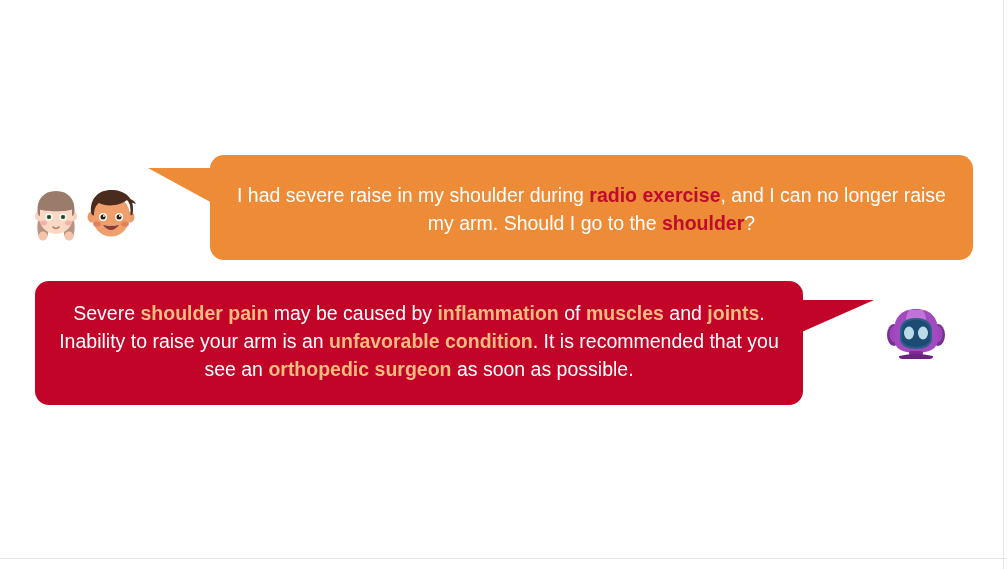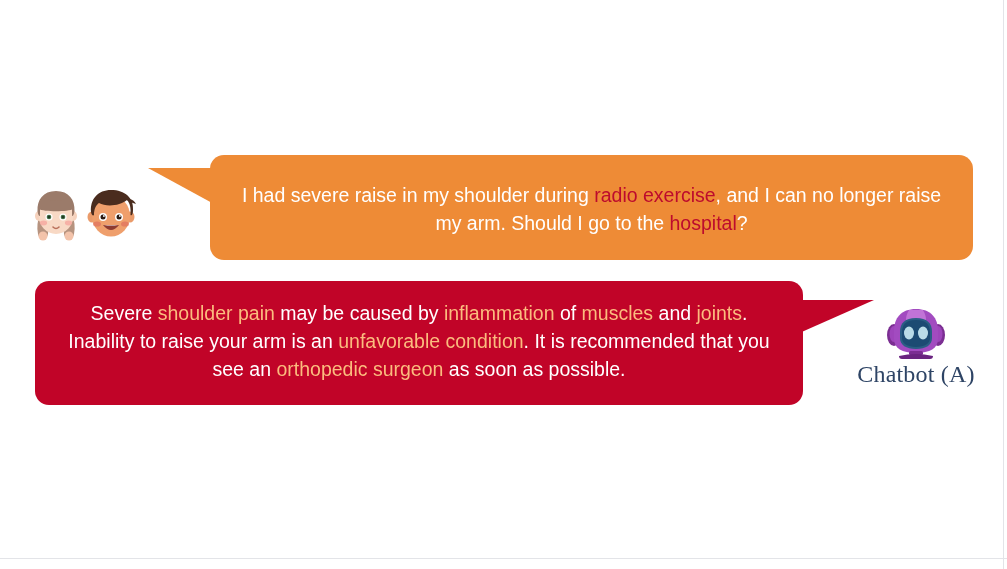--- a/index.html
+++ b/index.html
@@ -96,21 +96,21 @@
     padding: 26px 22px 0 22px;
   }
   #bubble-answer {
     left: 35px;
     top: 281px;
     width: 768px;
     height: 124px;
     background: #c10428;
     padding: 18px 24px 0 24px;
   }
-  .bubble .hl { font-weight: normal; }
+  .bubble .hl { font-weight: bold; }
   #bubble-question .hl { color: #bd0b2d; }
   #bubble-answer   .hl { color: #fbbc7e; }
 
   
   .tail {
     position: absolute;
     width: 0;
     height: 0;
   }
   #tail-question {
@@ -193,21 +193,21 @@
           <path d="M21 39 q8 10 16 0 z" fill="#8e3b31"></path>
           <path d="M21.6 39.3 q7.6 1 14.8 0 z" fill="#ffffff"></path>
         </svg>
       </div>
     </div>
   </div>
 
   <div id="tail-question" class="tail"></div>
   <div id="bubble-question" class="bubble">
     <span>
-      <span>I had severe raise in my shoulder during </span><span class="hl">radio exercise</span><span>, and I can no longer raise my arm. Should I go to the </span><span class="hl">hospital</span><span>?</span>
+      <span>I had severe raise in my shoulder during </span><span class="hl">radio exercise</span><span>, and I can no longer raise my arm. Should I go to the </span><span class="hl">shoulder</span><span>?</span>
     </span>
   </div>
 
   <div id="tail-answer" class="tail"></div>
   <div id="bubble-answer" class="bubble">
     <span>
       <span>Severe </span><span class="hl">shoulder pain</span><span> may be caused by </span><span class="hl">inflammation</span><span> of </span><span class="hl">muscles</span><span> and </span><span class="hl">joints</span><span>. Inability to raise your arm is an </span><span class="hl">unfavorable condition</span><span>. It is recommended that you see an </span><span class="hl">orthopedic surgeon</span><span> as soon as possible.</span>
     </span>
   </div>
 
@@ -227,16 +227,15 @@
         <path d="M31 13 C20 13 15 18 15 27 L15 33 C15 40 21 44 31 44 C41 44 47 40 47 33 L47 27 C47 18 42 13 31 13 Z" fill="#2a5e84"></path>
         <path d="M31 15 C21 15 17 19.5 17 27.5 L17 33 C17 38.5 22 42 31 42 C40 42 45 38.5 45 33 L45 27.5 C45 19.5 41 15 31 15 Z" fill="#1c4b73"></path>
 
         <ellipse cx="24" cy="28" rx="5" ry="6.5" fill="#b9dce8"></ellipse>
         <ellipse cx="38" cy="28" rx="5" ry="6.5" fill="#b9dce8"></ellipse>
 
         <rect x="24" y="46" width="14" height="4" rx="1.5" fill="#7b2e92"></rect>
         <path d="M14 51 q17 -4 34 0 q0 3 -3 3 L17 54 q-3 0 -3 -3 Z" fill="#6a2480"></path>
       </svg>
     </div>
-    <div class="speaker-label">Chatbot (A)</div>
   </div>
 
 </div>
 
 </body></html>

